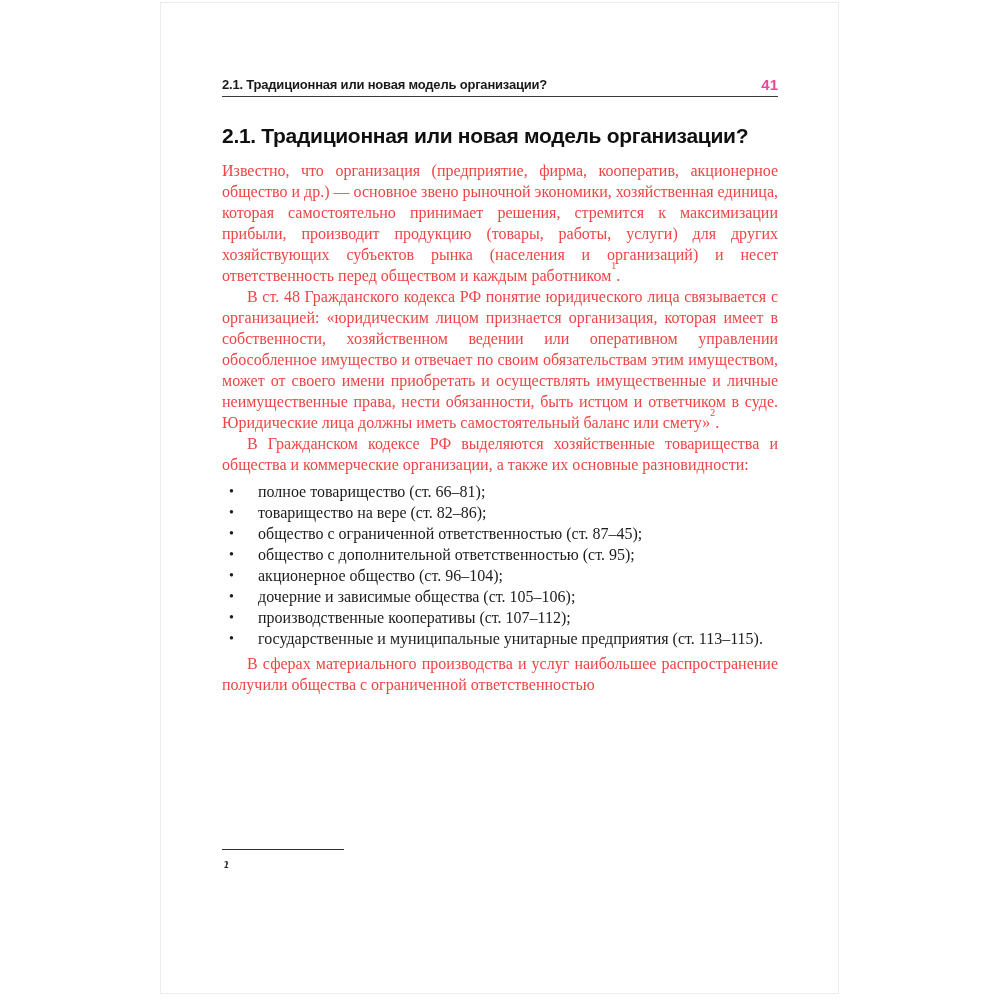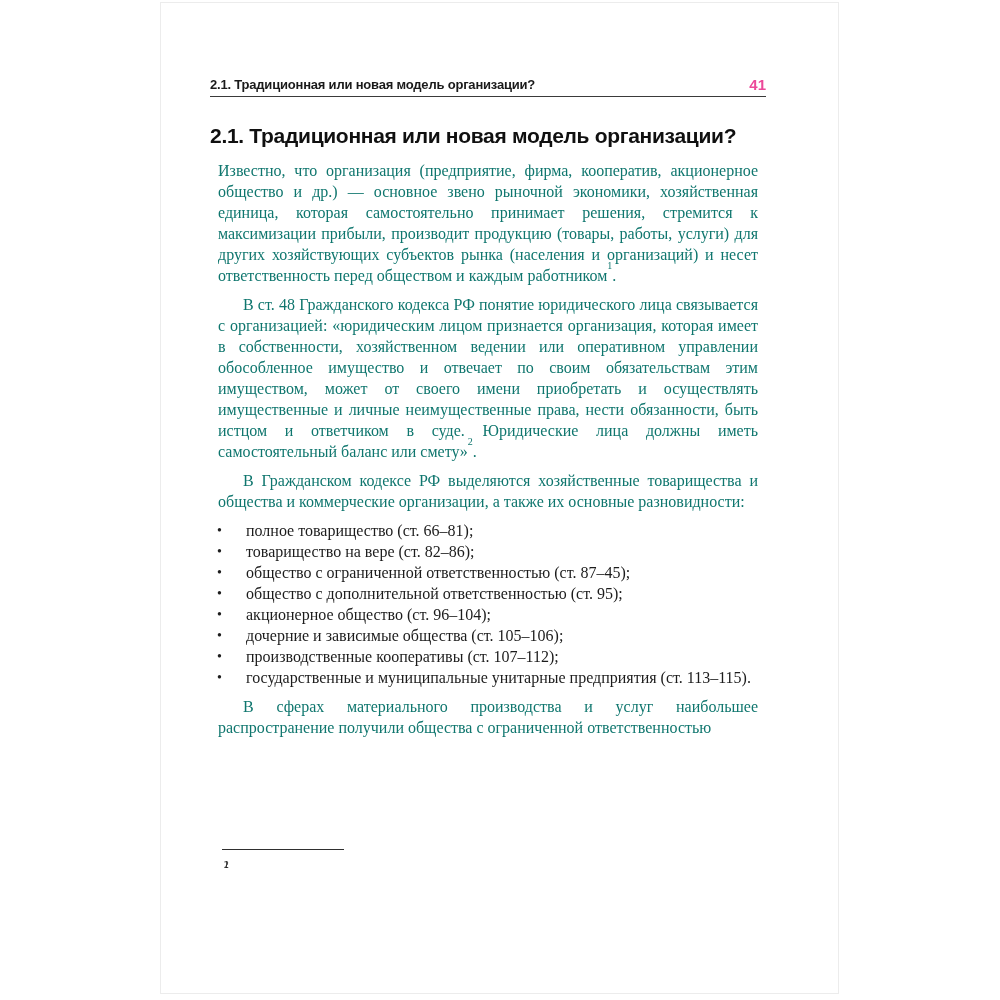--- a/index.html
+++ b/index.html
@@ -20,21 +20,21 @@
     left: 160px;
     top: 2px;
     width: 679px;
     height: 992px;
     background: #ffffff;
     border: 1px solid #ececec;
     box-sizing: border-box;
   }
   .text-col {
     position: absolute;
-    left: 49px;
+    left: 61px;
     top: 74px;
     width: 556px;
   }
   
   .running-header {
     display: flex;
     justify-content: space-between;
     align-items: flex-end;
     border-bottom: 1.4px solid #3a3a3a;
     padding-bottom: 4px;
@@ -57,26 +57,26 @@
     margin: 26px 0 12px 0;
     font-family: "Liberation Sans", sans-serif;
     font-weight: bold;
     font-size: 21px;
     line-height: 25px;
     letter-spacing: -0.3px;
     color: #101010;
   }
   
   .para {
-    margin: 8px;
+    margin: 0;
     font-size: 16px;
     line-height: 21px;
     text-align: justify;
     text-indent: 25px;
-    color: #0f766e;
+    color: #ef4444;
   }
   .para.noindent { text-indent: 0; }
   sup.fn-ref {
     font-size: 10px;
     line-height: 0;
     position: relative;
     top: -6px;
   }
   
   .law-list {

